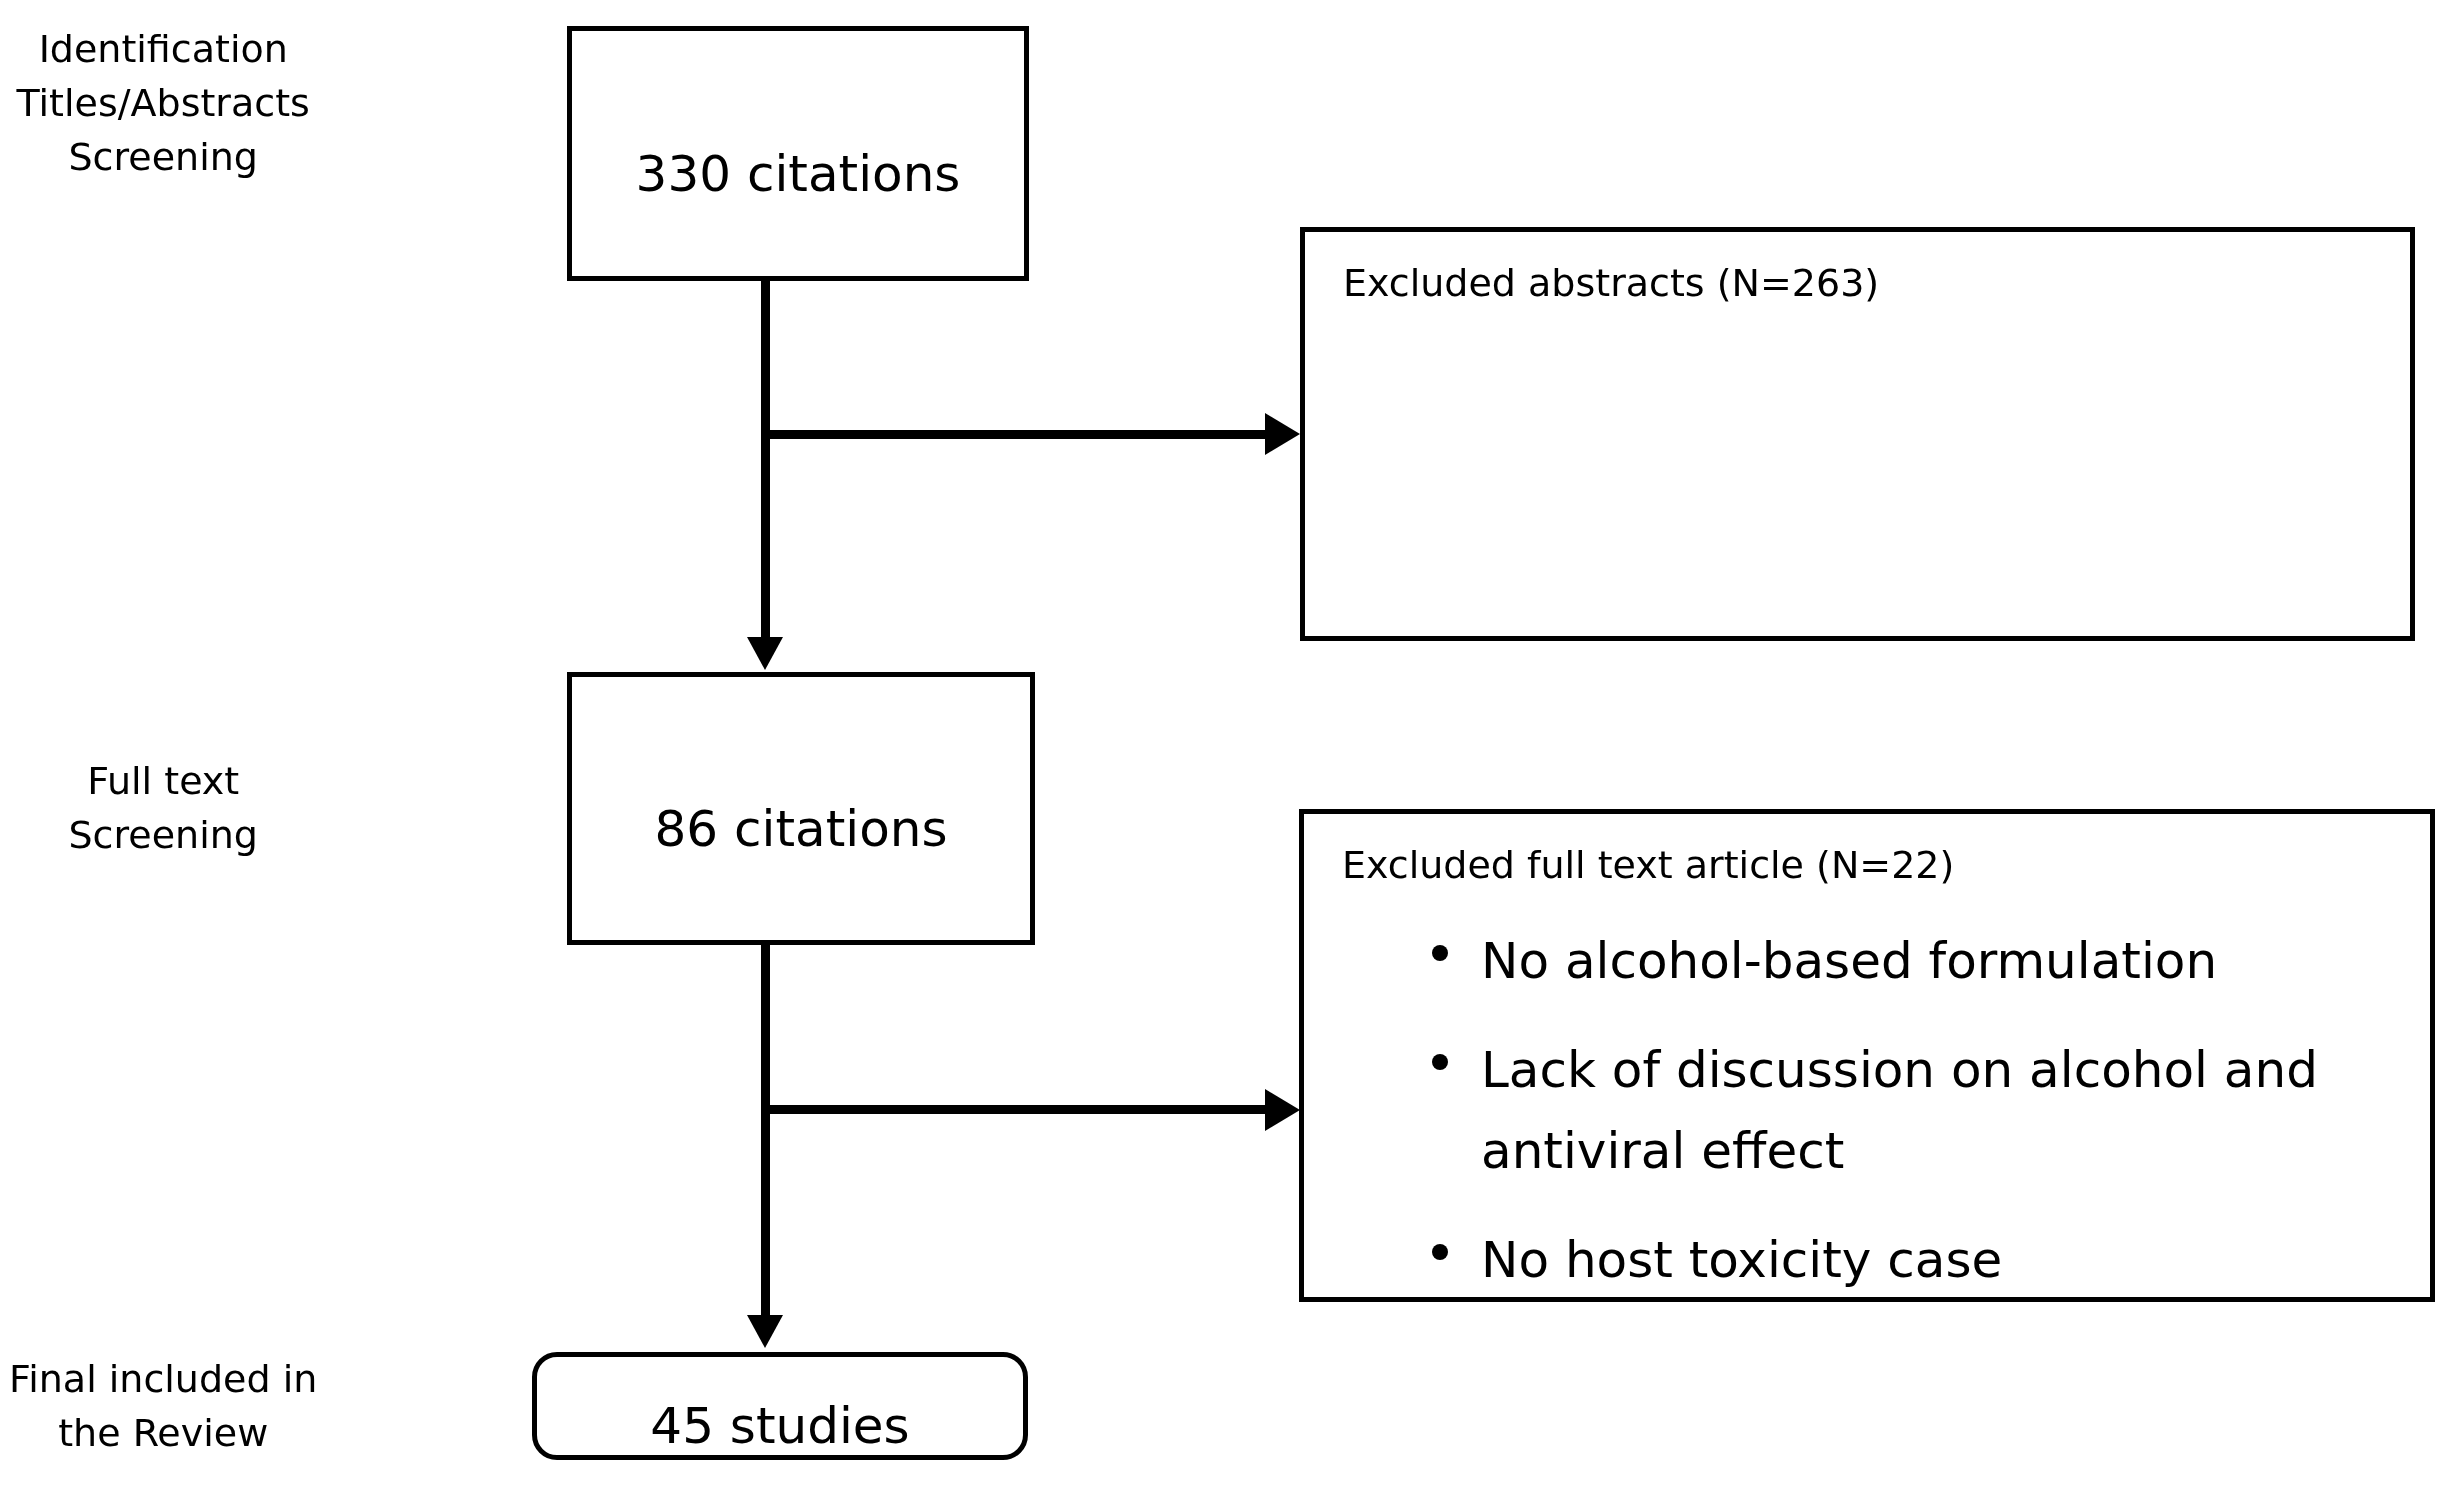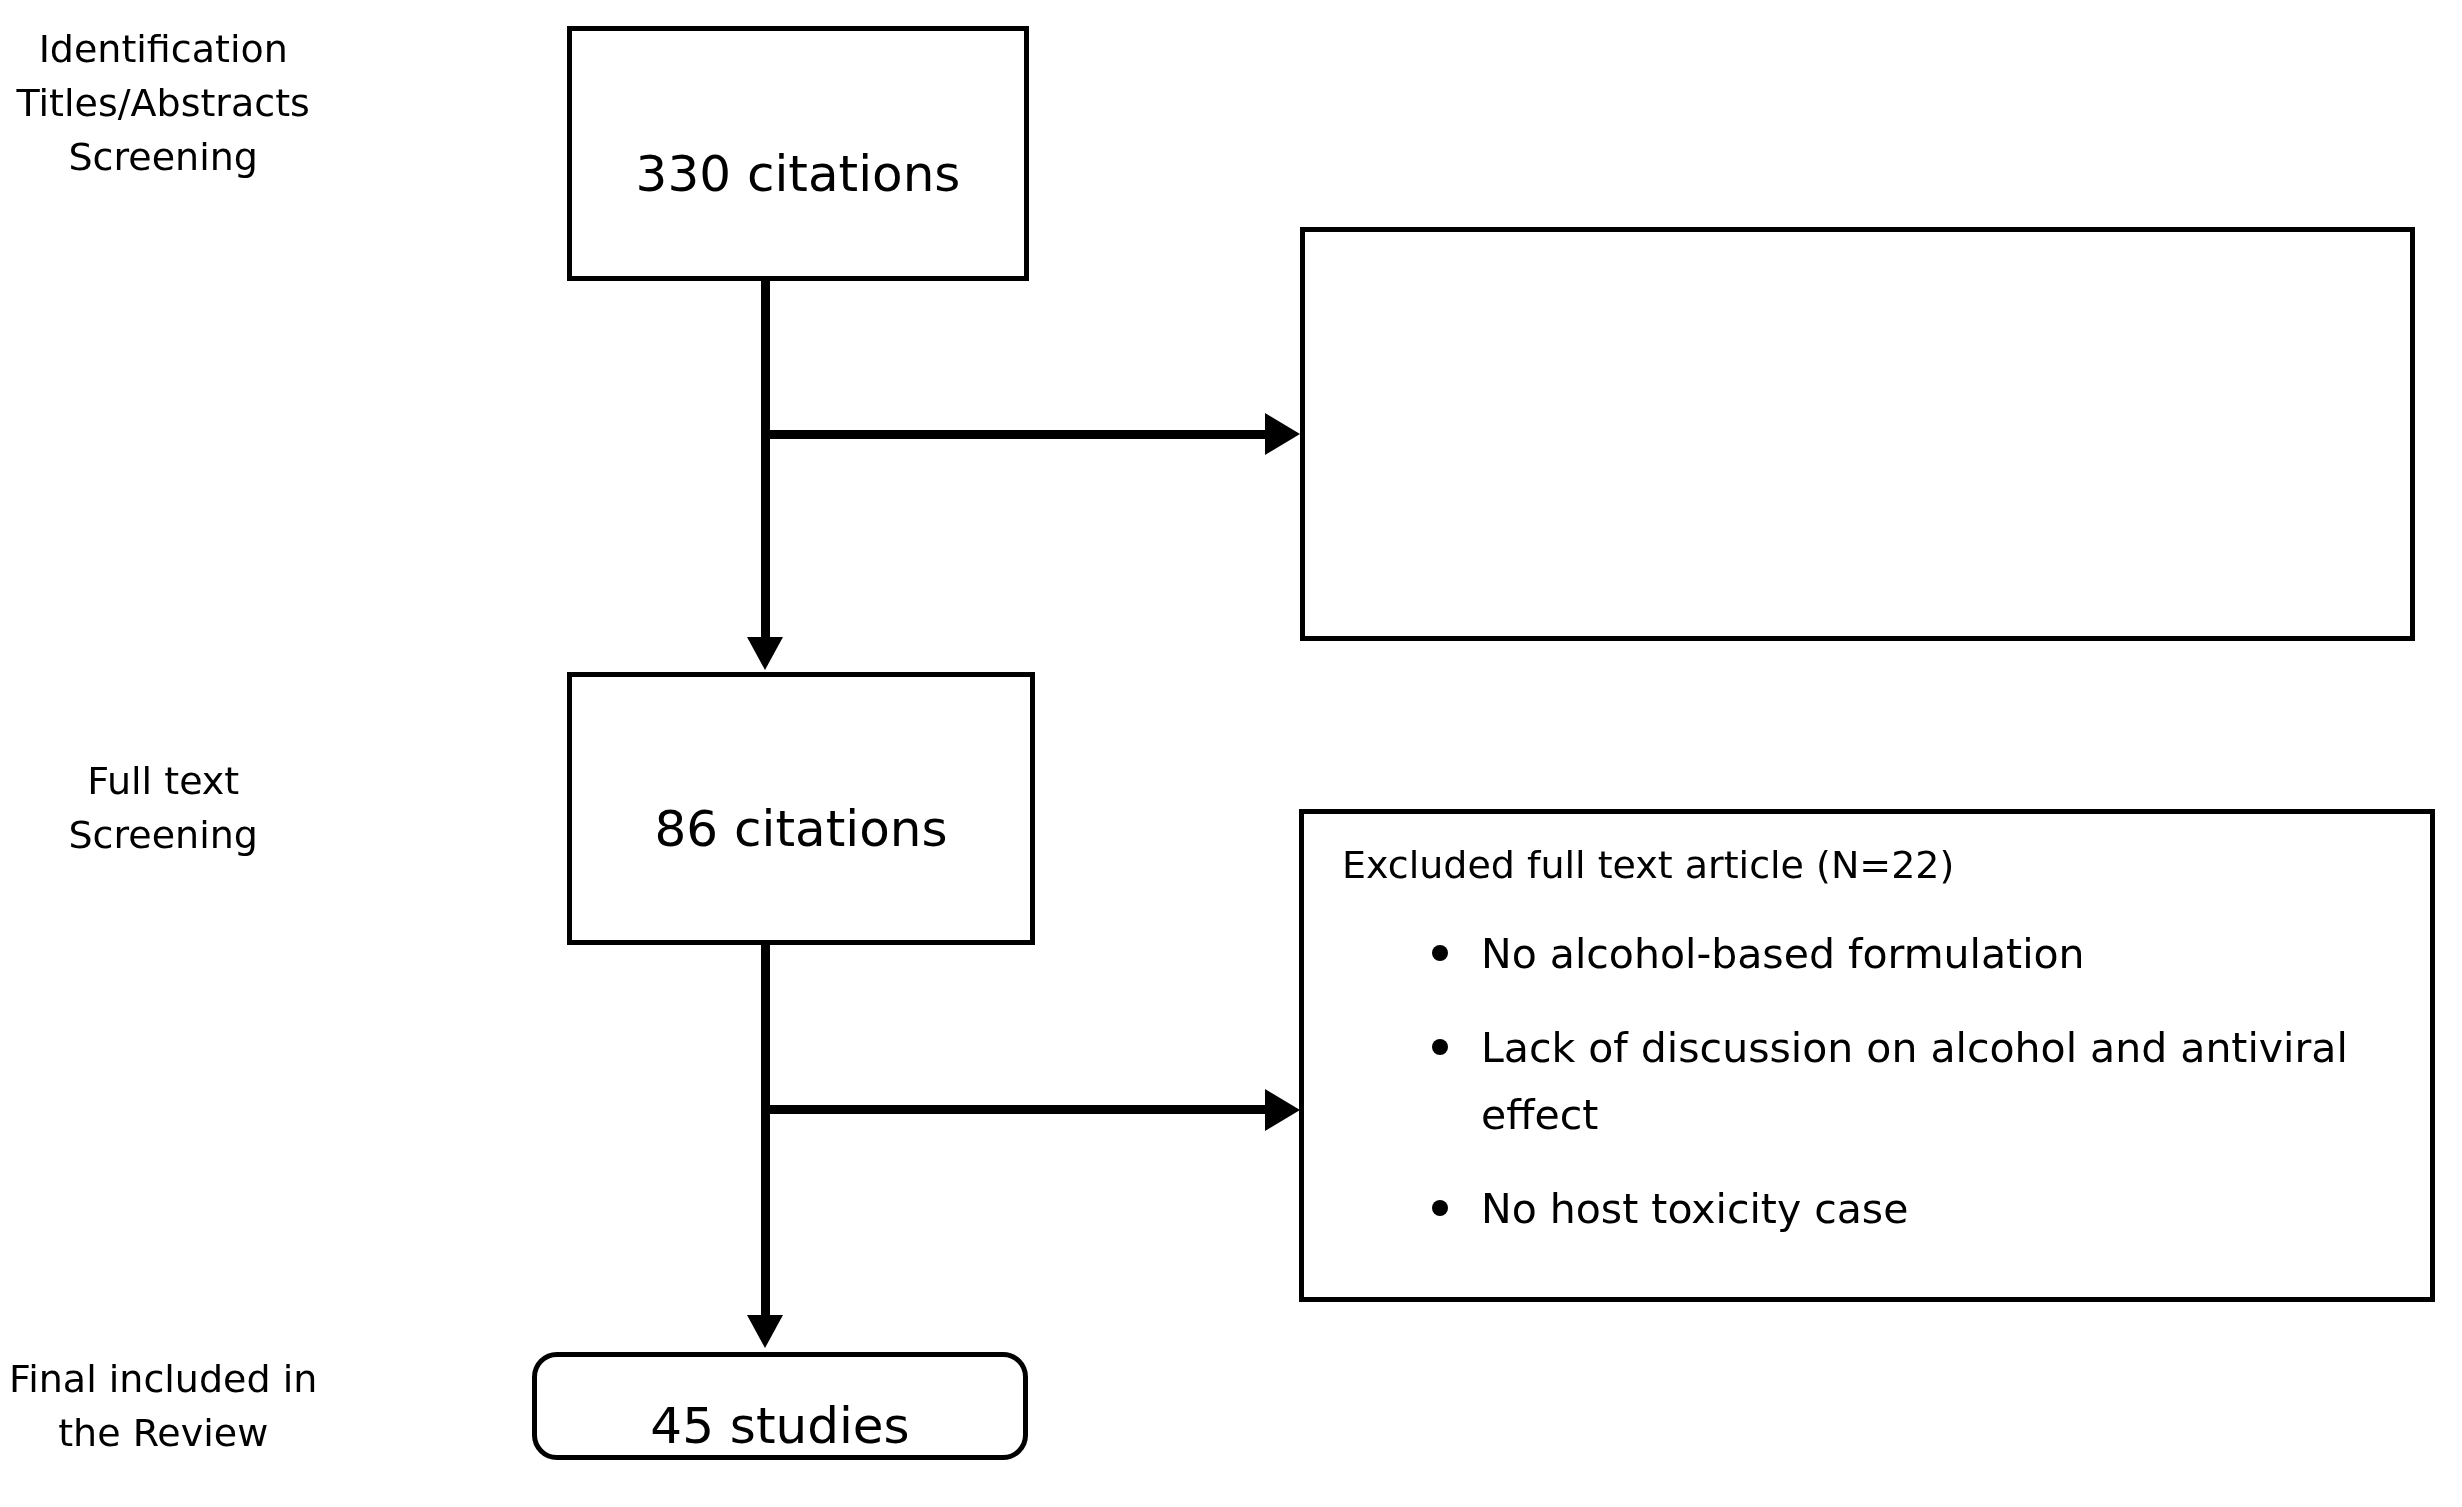--- a/index.html
+++ b/index.html
@@ -58,21 +58,21 @@
     margin:0;
     -webkit-hyphens:none;hyphens:none;
   }
   .bullet-list{
     list-style:none;
     margin:0;
     padding:0;
   }
   .bullet-item{
     position:relative;
-    font-size:41px;
+    font-size:50px;
     line-height:1.62;
     padding-left:139px;
     margin:0 0 28px 0;
   }
   .bullet-item:last-child{margin-bottom:0;}
   .bullet-item .dot{
     position:absolute;
     left:90px;
     top:24px;
     width:16px;
@@ -130,20 +130,21 @@
   <div class="flow-box" style="left:567px;top:672px;width:468px;height:273px;">
     <span class="box-text">86 citations</span>
   </div>
 
   <div class="flow-box" style="left:532px;top:1352px;width:496px;height:108px;border-radius:25px;">
     <span class="box-text">45 studies</span>
   </div>
 
   <div class="side-box" style="left:1300px;top:227px;width:1115px;height:414px;">
     <div class="side-inner">
+      <div class="side-title">Excluded abstracts (N=263)</div>
     </div>
   </div>
 
   <div class="side-box" style="left:1299px;top:809px;width:1136px;height:493px;">
     <div class="side-inner">
       <div class="side-title" style="margin-bottom:37px;">Excluded full text article (N=22)</div>
       <ul class="bullet-list">
         <li class="bullet-item">
           <span class="dot"></span>
           <span>No alcohol-based formulation</span>

